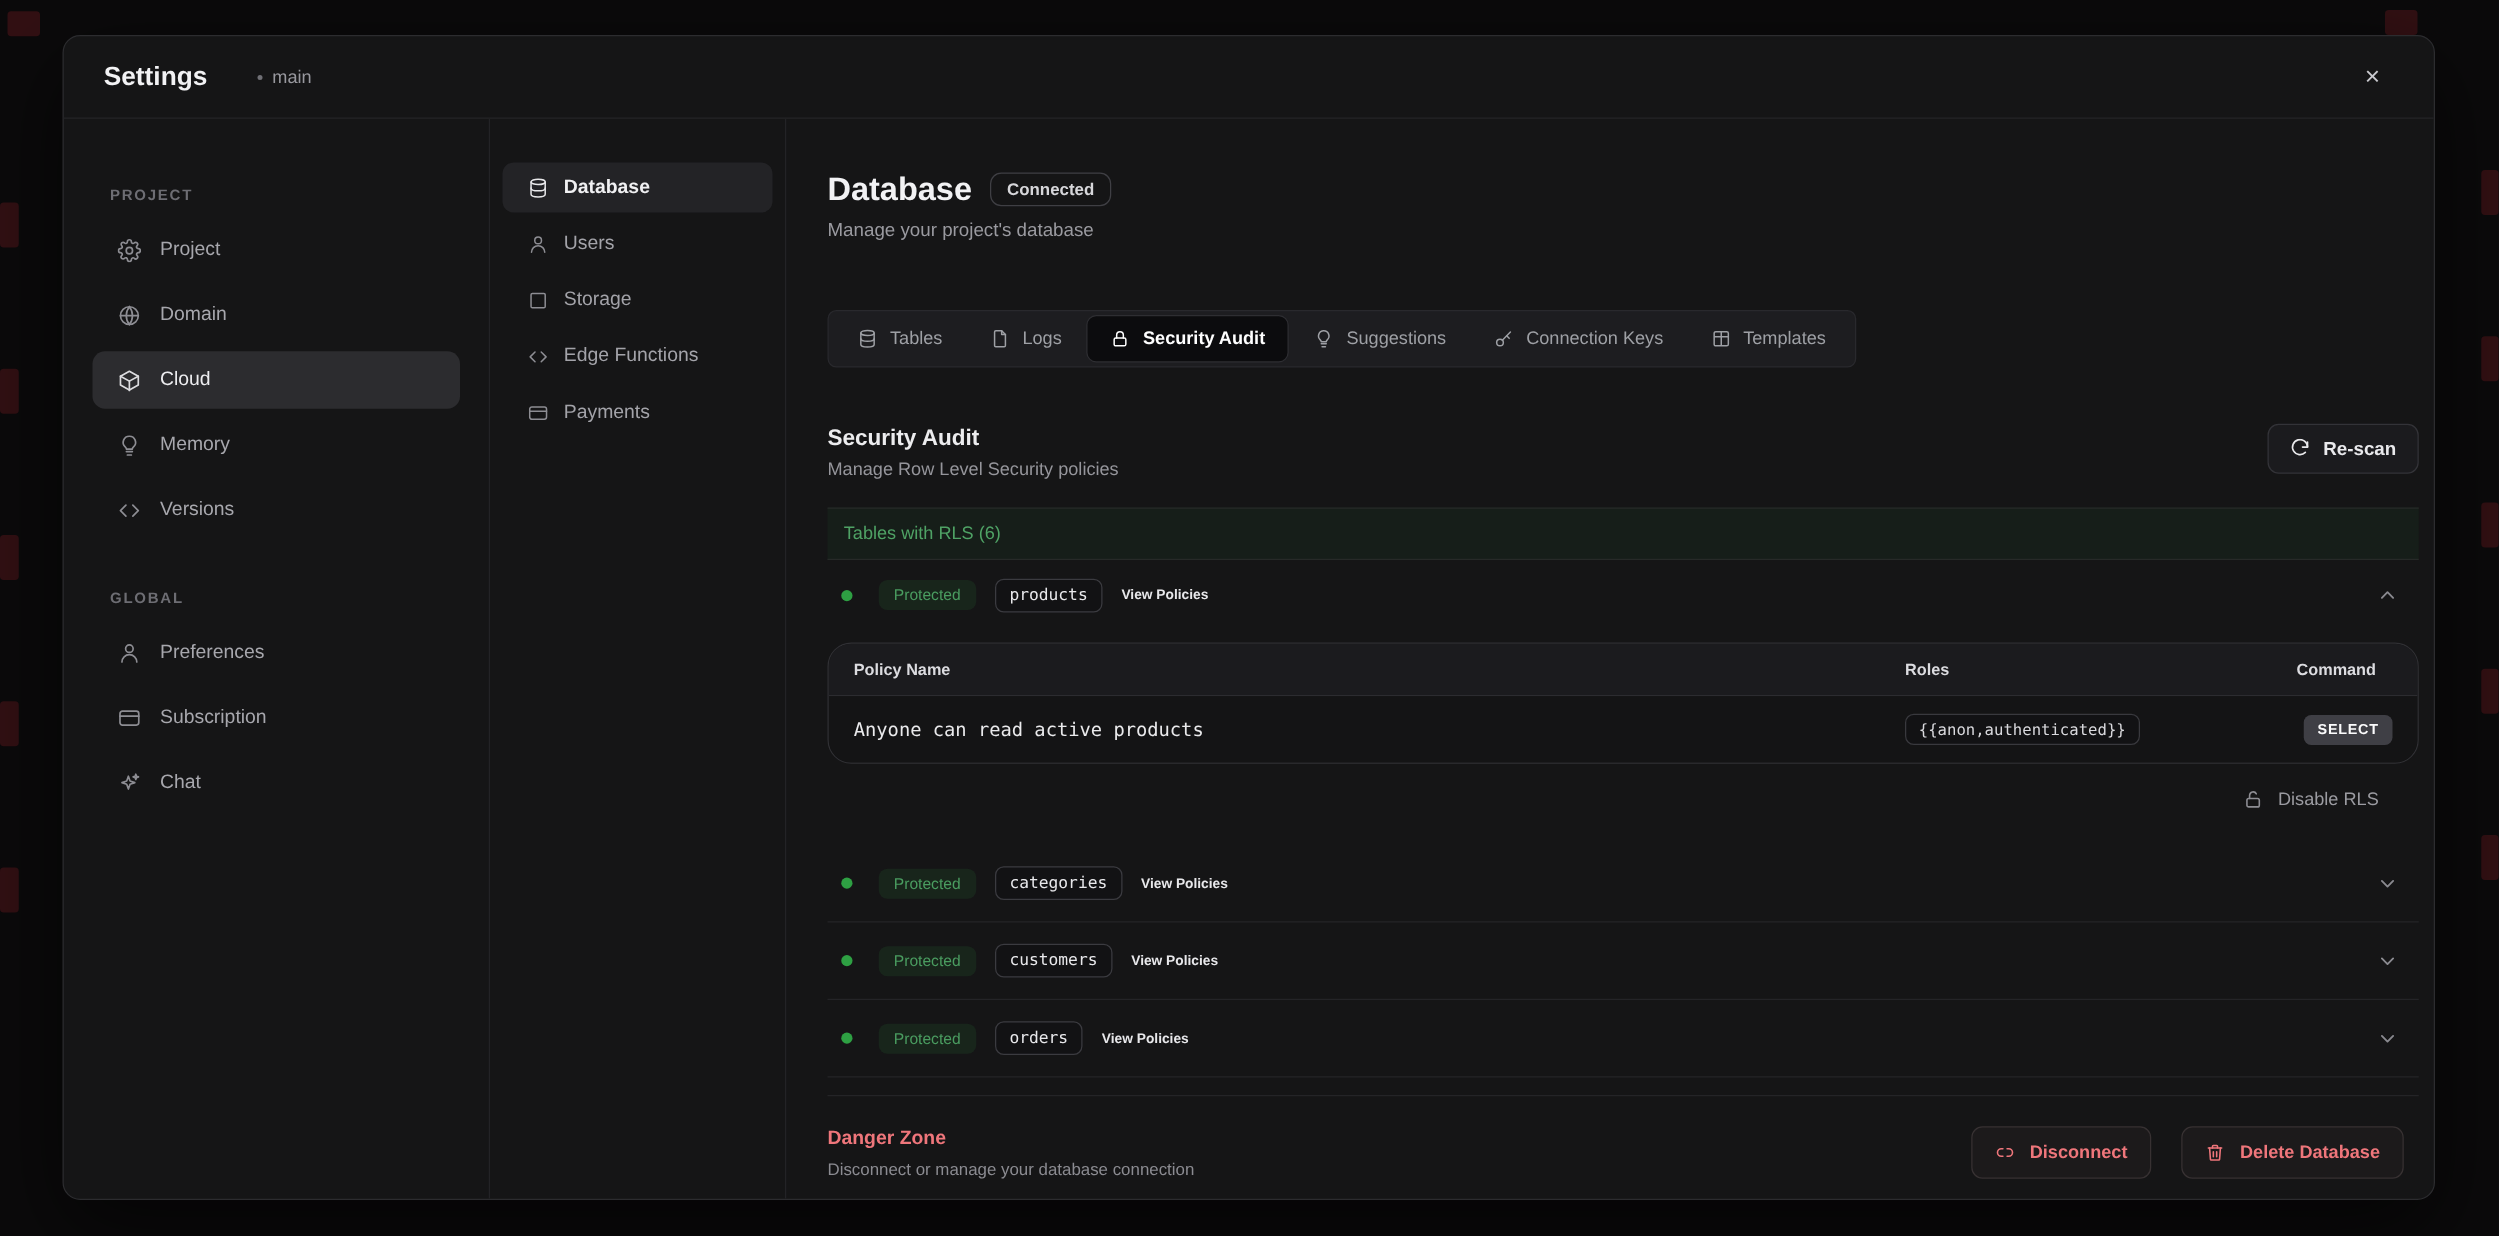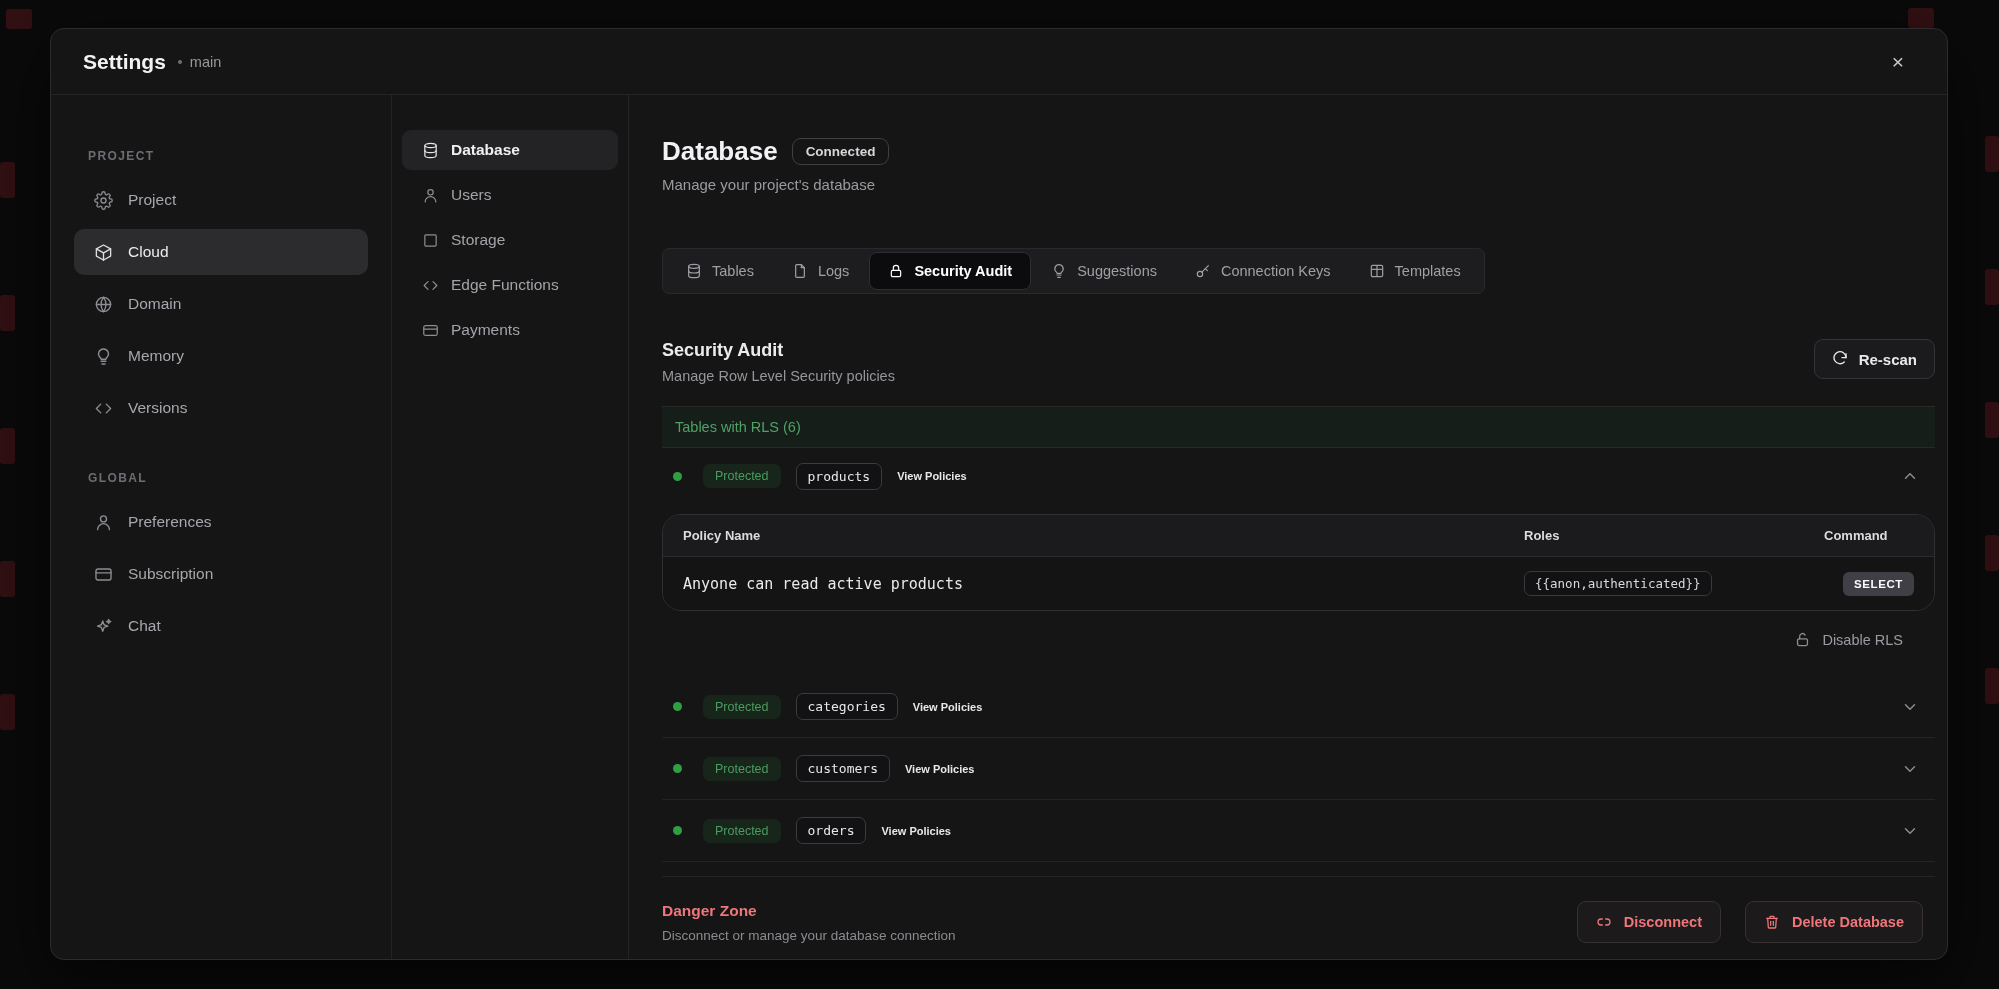--- a/index.html
+++ b/index.html
@@ -16,21 +16,21 @@
 
   
   .modal {
     position:absolute; left:50px; top:28px; width:1898px; height:932px;
     background:#151516; border:1px solid #2c2c2f; border-radius:14px;
     box-shadow:0 24px 70px rgba(0,0,0,.6);
     display:flex; flex-direction:column; overflow:hidden;
   }
   .modal-header {
     height:66px; flex:0 0 66px; display:flex; align-items:center;
-    padding:0 32px; border-bottom:1px solid #242427;
+    padding:0 32px; border-bottom:1px solid #242427;gap:28px;
   }
   .modal-title { font-size:21px; font-weight:700; color:#f2f2f4; }
   .modal-project { margin-left:12px; font-size:14.5px; color:#98989e; display:flex; align-items:center; gap:8px; }
   .modal-project::before { content:""; width:4px; height:4px; border-radius:50%; background:#6f6f75; display:inline-block; }
   .close-btn { margin-left:auto; width:34px; height:34px; border:none; background:transparent; color:#c9c9ce; font-size:21px; line-height:34px; cursor:pointer; border-radius:8px; }
 
   .modal-body { flex:1; display:flex; min-height:0; }
 
   
   .col1 { width:341px; flex:0 0 341px; border-right:1px solid #232326; padding:54px 23px 0 23px; }
@@ -91,21 +91,21 @@
   .dot { width:9px; height:9px; border-radius:50%; background:#2ea043; flex:0 0 9px; margin:0 6px 0 9px; }
   .protected-badge { background:rgba(46,160,67,0.12); color:#4a9c60; font-size:12.5px; font-weight:500; padding:5px 12px; border-radius:7px; }
   .table-pill { font-family:"DejaVu Sans Mono", monospace; font-size:13px; color:#e8e8eb; background:#121214; border:1px solid #3b3b40; border-radius:7px; padding:5px 11px; }
   .view-policies { font-size:11px; font-weight:600; color:#e8e8eb; cursor:pointer; }
   .chev { margin-left:auto; margin-right:14px; color:#8a8a90; width:18px; height:18px; cursor:pointer; }
 
   .expand-panel { padding:10px 0 28px 0; }
   .policy-card { border:1px solid #303034; border-radius:19px; overflow:hidden; }
   .policy-grid { display:grid; grid-template-columns:1fr 300px 90px; align-items:center; padding:0 20px; }
   .policy-head { background:#1b1b1e; border-bottom:1px solid #2c2c30; height:42px; font-size:13px; font-weight:700; color:#dcdce0; }
-  .policy-head .col-command { text-align:left; }
+  .policy-head .col-command { text-align:center; }
   .policy-row { height:53px; background:#141415; }
   .policy-name { font-family:"DejaVu Sans Mono", monospace; font-size:15px; color:#eaeaec; }
   .roles-pill { justify-self:start; font-family:"DejaVu Sans Mono", monospace; font-size:12.5px; color:#d9d9dd; background:#121214; border:1px solid #39393e; border-radius:7px; padding:4px 10px; }
   .command-badge { justify-self:end; background:#3f3f45; color:#fbfbfc; font-size:11.5px; font-weight:700; letter-spacing:.6px; padding:6px 11px; border-radius:6px; }
   .disable-row { margin-top:20px; display:flex; justify-content:flex-end; align-items:center; gap:11px; padding-right:32px; color:#9b9ba1; font-size:14.5px; font-weight:500; cursor:pointer; }
   .disable-row .ico { width:17px; height:17px; display:flex; color:#8d8d93; }
 
   .rls-row.collapsed:first-of-type { border-top:1px solid #242427; }
 
   .danger-zone { margin-top:auto; border-top:1px solid #242427; padding:24px 12px 16px 0; display:flex; align-items:flex-start; justify-content:space-between; }
@@ -153,40 +153,40 @@
       <div class="nav-item">
         <span class="ico">
             <svg viewBox="0 0 24 24" fill="none" stroke="currentColor" stroke-width="1.7" stroke-linecap="round" stroke-linejoin="round">
               <circle cx="12" cy="12" r="3.2"></circle>
               <path d="M19.4 15a1.7 1.7 0 0 0 .34 1.87l.06.06a2 2 0 1 1-2.83 2.83l-.06-.06a1.7 1.7 0 0 0-1.87-.34 1.7 1.7 0 0 0-1 1.56V21a2 2 0 1 1-4 0v-.09A1.7 1.7 0 0 0 9 19.35a1.7 1.7 0 0 0-1.87.34l-.06.06a2 2 0 1 1-2.83-2.83l.06-.06A1.7 1.7 0 0 0 4.65 15a1.7 1.7 0 0 0-1.56-1H3a2 2 0 1 1 0-4h.09A1.7 1.7 0 0 0 4.65 9a1.7 1.7 0 0 0-.34-1.87l-.06-.06a2 2 0 1 1 2.83-2.83l.06.06A1.7 1.7 0 0 0 9 4.65a1.7 1.7 0 0 0 1-1.56V3a2 2 0 1 1 4 0v.09a1.7 1.7 0 0 0 1 1.56 1.7 1.7 0 0 0 1.87-.34l.06-.06a2 2 0 1 1 2.83 2.83l-.06.06a1.7 1.7 0 0 0-.34 1.87 1.7 1.7 0 0 0 1.56 1H21a2 2 0 1 1 0 4h-.09a1.7 1.7 0 0 0-1.51 1z"></path>
             </svg>
           </span>
         <span>Project</span>
       </div>
 
+      <div class="nav-item">
+        <span class="ico">
+            <svg viewBox="0 0 24 24" fill="none" stroke="currentColor" stroke-width="1.7" stroke-linecap="round">
+              <circle cx="12" cy="12" r="9"></circle>
+              <path d="M3 12h18"></path>
+              <path d="M12 3a14.5 14.5 0 0 1 0 18a14.5 14.5 0 0 1 0-18z"></path>
+            </svg>
+          </span>
+        <span>Domain</span>
+      </div>
+
       <div class="nav-item active">
         <span class="ico">
             <svg viewBox="0 0 24 24" fill="none" stroke="currentColor" stroke-width="1.7" stroke-linecap="round" stroke-linejoin="round">
               <path d="M21 7.5l-9-5-9 5v9l9 5 9-5z"></path>
               <path d="M3 7.5l9 5 9-5"></path>
               <path d="M12 12.5V22"></path>
             </svg>
           </span>
         <span>Cloud</span>
-      </div>
-
-      <div class="nav-item">
-        <span class="ico">
-            <svg viewBox="0 0 24 24" fill="none" stroke="currentColor" stroke-width="1.7" stroke-linecap="round">
-              <circle cx="12" cy="12" r="9"></circle>
-              <path d="M3 12h18"></path>
-              <path d="M12 3a14.5 14.5 0 0 1 0 18a14.5 14.5 0 0 1 0-18z"></path>
-            </svg>
-          </span>
-        <span>Domain</span>
       </div>
 
       <div class="nav-item">
         <span class="ico">
             <svg viewBox="0 0 24 24" fill="none" stroke="currentColor" stroke-width="1.7" stroke-linecap="round" stroke-linejoin="round">
               <path d="M9 18h6"></path>
               <path d="M10 21.5h4"></path>
               <path d="M12 2.5a6.2 6.2 0 0 0-4.2 10.8c.7.65 1.2 1.5 1.2 2.2h6c0-.7.5-1.55 1.2-2.2A6.2 6.2 0 0 0 12 2.5z"></path>
             </svg>
           </span>

